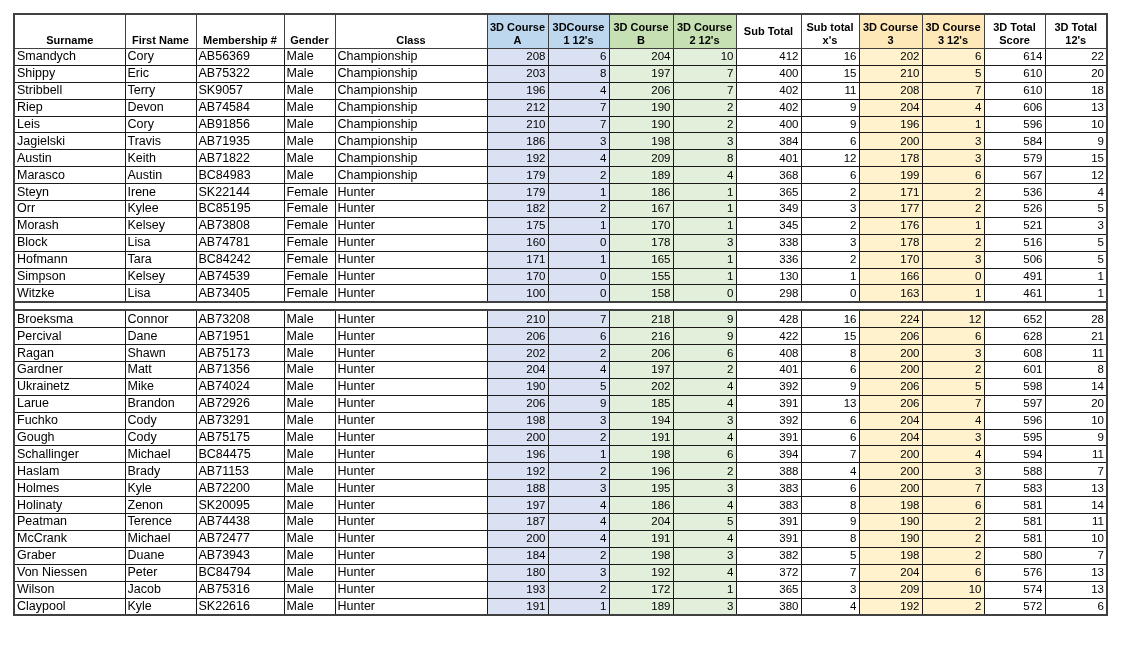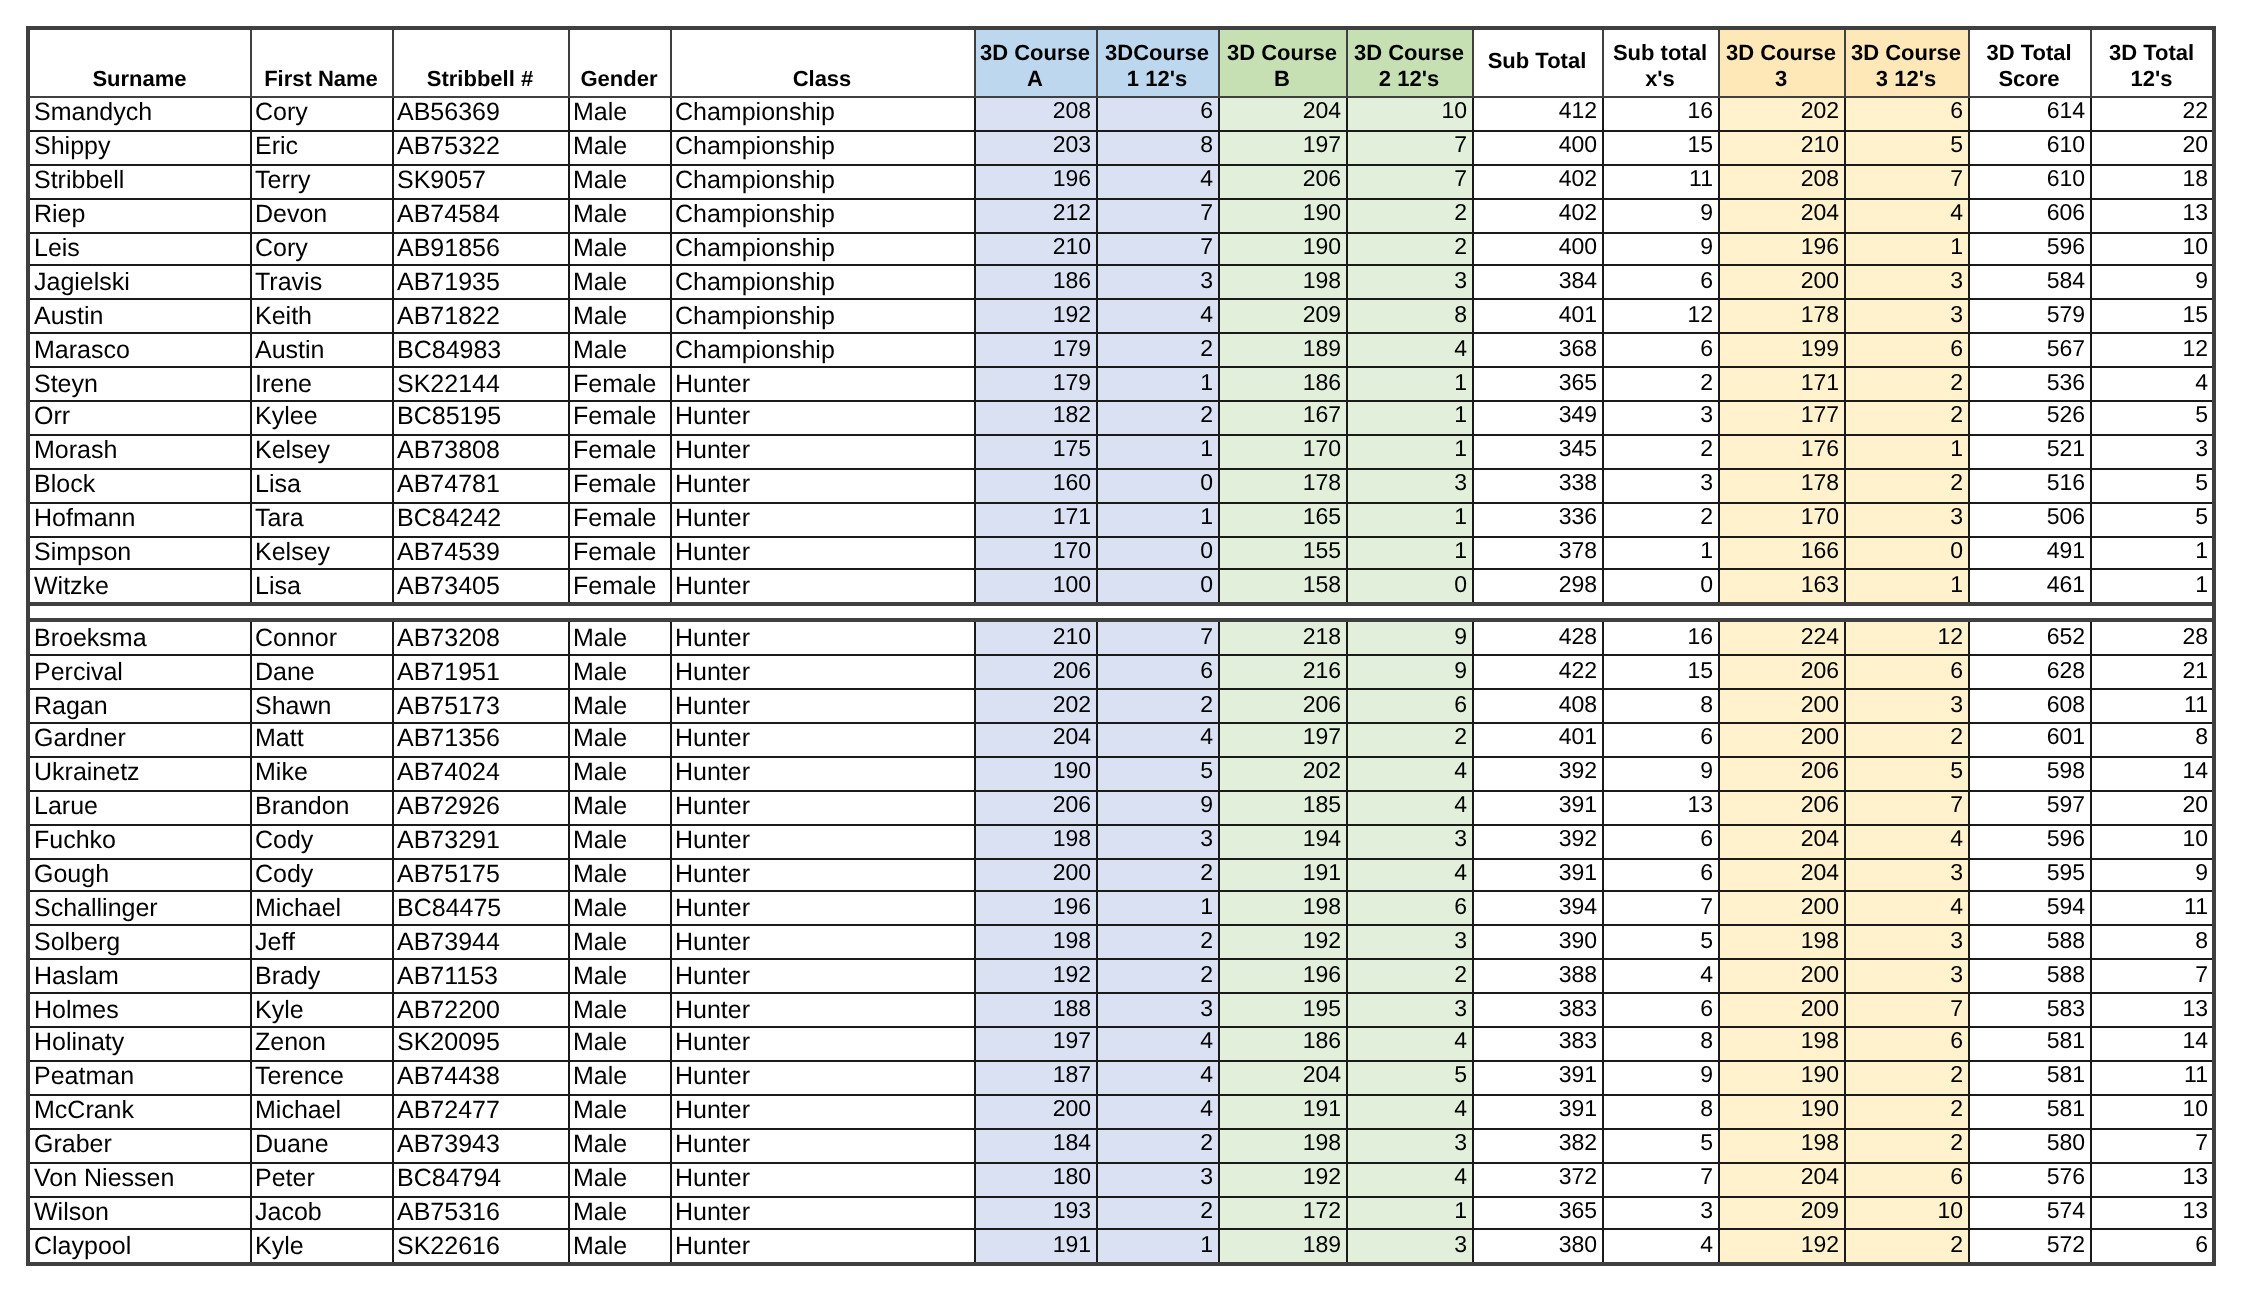--- a/index.html
+++ b/index.html
@@ -57,21 +57,21 @@
         <th class="left">
           <div></div>
           <div>Surname</div>
         </th>
         <th class="left">
           <div></div>
           <div>First Name</div>
         </th>
         <th class="left">
           <div></div>
-          <div>Stribbell #</div>
+          <div>Membership #</div>
         </th>
         <th class="left">
           <div></div>
           <div>Gender</div>
         </th>
         <th class="left">
           <div></div>
           <div>Class</div>
         </th>
         <th class="hb">
@@ -341,21 +341,21 @@
       <tr>
         <td class="txt">Simpson</td>
         <td class="txt">Kelsey</td>
         <td class="txt">AB74539</td>
         <td class="txt">Female</td>
         <td class="txt">Hunter</td>
         <td class="num cb">170</td>
         <td class="num cb">0</td>
         <td class="num cg">155</td>
         <td class="num cg">1</td>
-        <td class="num">378</td>
+        <td class="num">130</td>
         <td class="num">1</td>
         <td class="num cy">166</td>
         <td class="num cy">0</td>
         <td class="num">491</td>
         <td class="num">1</td>
       </tr>
       <tr>
         <td class="txt">Witzke</td>
         <td class="txt">Lisa</td>
         <td class="txt">AB73405</td>
@@ -522,37 +522,20 @@
         <td class="num cg">198</td>
         <td class="num cg">6</td>
         <td class="num">394</td>
         <td class="num">7</td>
         <td class="num cy">200</td>
         <td class="num cy">4</td>
         <td class="num">594</td>
         <td class="num">11</td>
       </tr>
       <tr>
-        <td class="txt">Solberg</td>
-        <td class="txt">Jeff</td>
-        <td class="txt">AB73944</td>
-        <td class="txt">Male</td>
-        <td class="txt">Hunter</td>
-        <td class="num cb">198</td>
-        <td class="num cb">2</td>
-        <td class="num cg">192</td>
-        <td class="num cg">3</td>
-        <td class="num">390</td>
-        <td class="num">5</td>
-        <td class="num cy">198</td>
-        <td class="num cy">3</td>
-        <td class="num">588</td>
-        <td class="num">8</td>
-      </tr>
-      <tr>
         <td class="txt">Haslam</td>
         <td class="txt">Brady</td>
         <td class="txt">AB71153</td>
         <td class="txt">Male</td>
         <td class="txt">Hunter</td>
         <td class="num cb">192</td>
         <td class="num cb">2</td>
         <td class="num cg">196</td>
         <td class="num cg">2</td>
         <td class="num">388</td>

